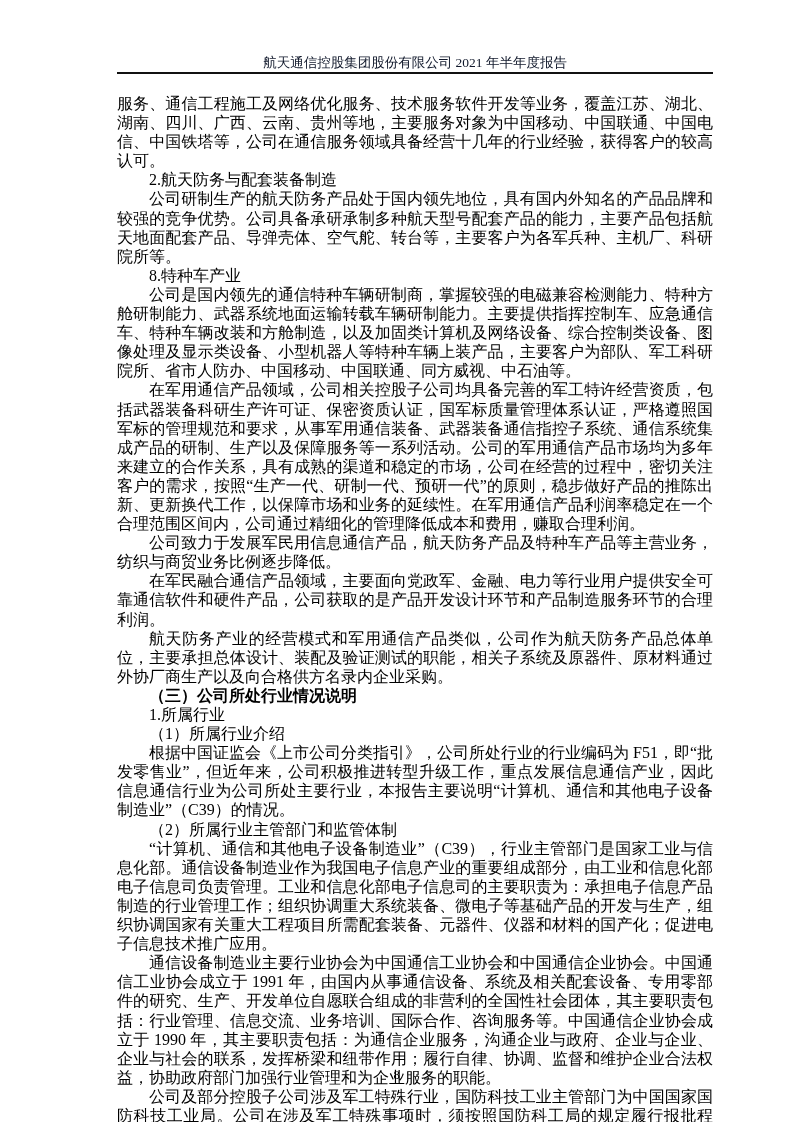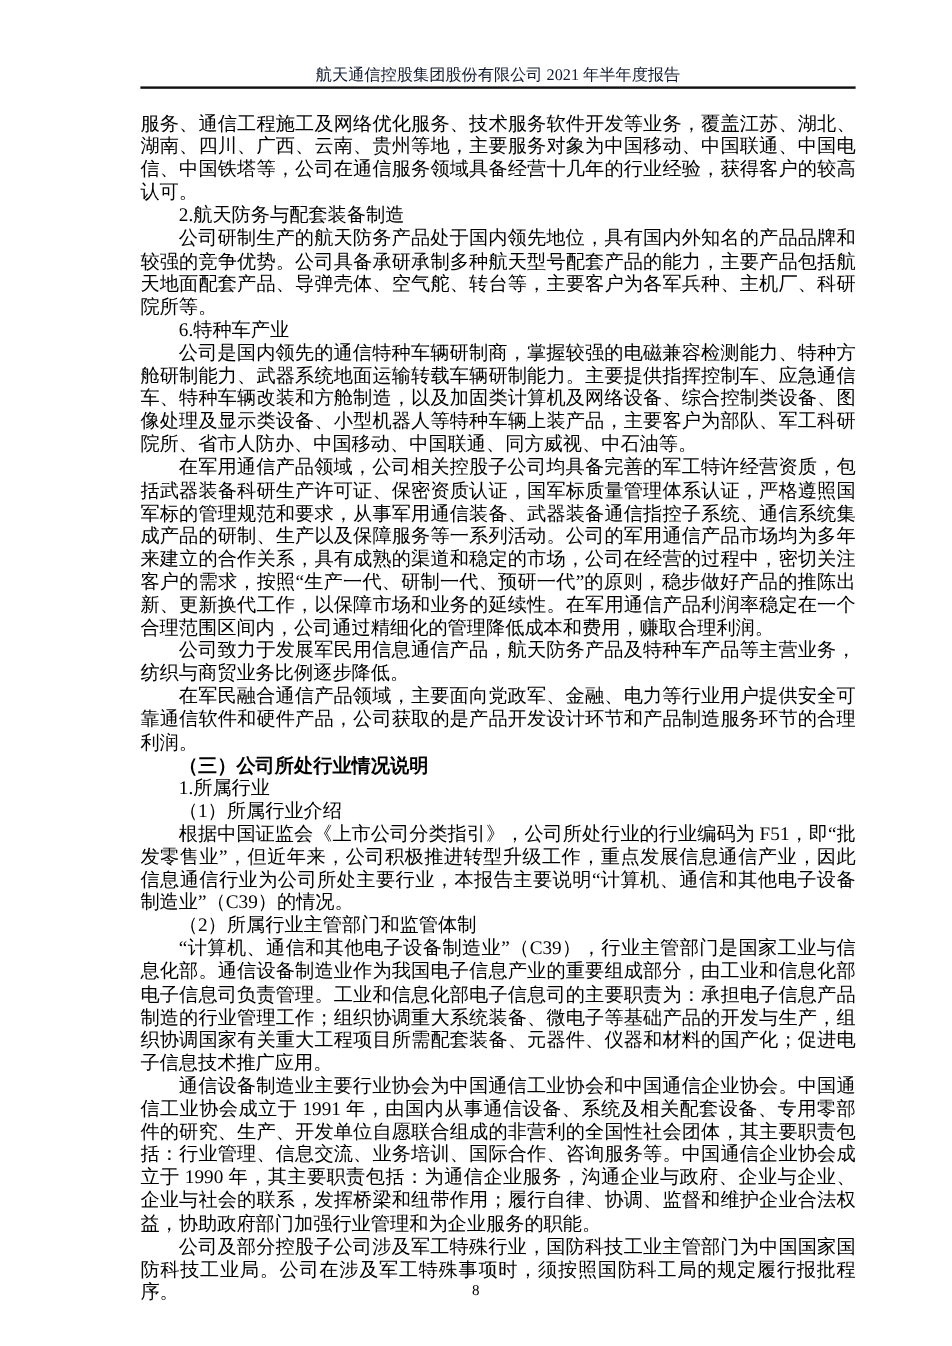--- a/index.html
+++ b/index.html
@@ -71,25 +71,26 @@
 <div class="page">
 
   <div class="doc-header">航天通信控股集团股份有限公司 2021 年半年度报告</div>
 
   <div class="header-rule"></div>
 
   <div class="doc-body">
     <p class="para noindent">服务、通信工程施工及网络优化服务、技术服务软件开发等业务，覆盖江苏、湖北、湖南、四川、广西、云南、贵州等地，主要服务对象为中国移动、中国联通、中国电信、中国铁塔等，公司在通信服务领域具备经营十几年的行业经验，获得客户的较高认可。</p>
     <p class="para">2.航天防务与配套装备制造</p>
     <p class="para">公司研制生产的航天防务产品处于国内领先地位，具有国内外知名的产品品牌和较强的竞争优势。公司具备承研承制多种航天型号配套产品的能力，主要产品包括航天地面配套产品、导弹壳体、空气舵、转台等，主要客户为各军兵种、主机厂、科研院所等。</p>
-    <p class="para">6.特种车产业</p>
+    <p class="para">8.特种车产业</p>
     <p class="para">公司是国内领先的通信特种车辆研制商，掌握较强的电磁兼容检测能力、特种方舱研制能力、武器系统地面运输转载车辆研制能力。主要提供指挥控制车、应急通信车、特种车辆改装和方舱制造，以及加固类计算机及网络设备、综合控制类设备、图像处理及显示类设备、小型机器人等特种车辆上装产品，主要客户为部队、军工科研院所、省市人防办、中国移动、中国联通、同方威视、中石油等。</p>
     <p class="para">在军用通信产品领域，公司相关控股子公司均具备完善的军工特许经营资质，包括武器装备科研生产许可证、保密资质认证，国军标质量管理体系认证，严格遵照国军标的管理规范和要求，从事军用通信装备、武器装备通信指控子系统、通信系统集成产品的研制、生产以及保障服务等一系列活动。公司的军用通信产品市场均为多年来建立的合作关系，具有成熟的渠道和稳定的市场，公司在经营的过程中，密切关注客户的需求，按照“生产一代、研制一代、预研一代”的原则，稳步做好产品的推陈出新、更新换代工作，以保障市场和业务的延续性。在军用通信产品利润率稳定在一个合理范围区间内，公司通过精细化的管理降低成本和费用，赚取合理利润。</p>
     <p class="para">公司致力于发展军民用信息通信产品，航天防务产品及特种车产品等主营业务，纺织与商贸业务比例逐步降低。</p>
     <p class="para">在军民融合通信产品领域，主要面向党政军、金融、电力等行业用户提供安全可靠通信软件和硬件产品，公司获取的是产品开发设计环节和产品制造服务环节的合理利润。</p>
+    <p class="para">航天防务产业的经营模式和军用通信产品类似，公司作为航天防务产品总体单位，主要承担总体设计、装配及验证测试的职能，相关子系统及原器件、原材料通过外协厂商生产以及向合格供方名录内企业采购。</p>
     <p class="para heading">（三）公司所处行业情况说明</p>
     <p class="para">1.所属行业</p>
     <p class="para">（1）所属行业介绍</p>
     <p class="para">根据中国证监会《上市公司分类指引》，公司所处行业的行业编码为 F51，即“批发零售业”，但近年来，公司积极推进转型升级工作，重点发展信息通信产业，因此信息通信行业为公司所处主要行业，本报告主要说明“计算机、通信和其他电子设备制造业”（C39）的情况。</p>
     <p class="para">（2）所属行业主管部门和监管体制</p>
     <p class="para">“计算机、通信和其他电子设备制造业”（C39），行业主管部门是国家工业与信息化部。通信设备制造业作为我国电子信息产业的重要组成部分，由工业和信息化部电子信息司负责管理。工业和信息化部电子信息司的主要职责为：承担电子信息产品制造的行业管理工作；组织协调重大系统装备、微电子等基础产品的开发与生产，组织协调国家有关重大工程项目所需配套装备、元器件、仪器和材料的国产化；促进电子信息技术推广应用。</p>
     <p class="para">通信设备制造业主要行业协会为中国通信工业协会和中国通信企业协会。中国通信工业协会成立于 1991 年，由国内从事通信设备、系统及相关配套设备、专用零部件的研究、生产、开发单位自愿联合组成的非营利的全国性社会团体，其主要职责包括：行业管理、信息交流、业务培训、国际合作、咨询服务等。中国通信企业协会成立于 1990 年，其主要职责包括：为通信企业服务，沟通企业与政府、企业与企业、企业与社会的联系，发挥桥梁和纽带作用；履行自律、协调、监督和维护企业合法权益，协助政府部门加强行业管理和为企业服务的职能。</p>
     <p class="para">公司及部分控股子公司涉及军工特殊行业，国防科技工业主管部门为中国国家国防科技工业局。公司在涉及军工特殊事项时，须按照国防科工局的规定履行报批程序。</p>
   </div>
 

